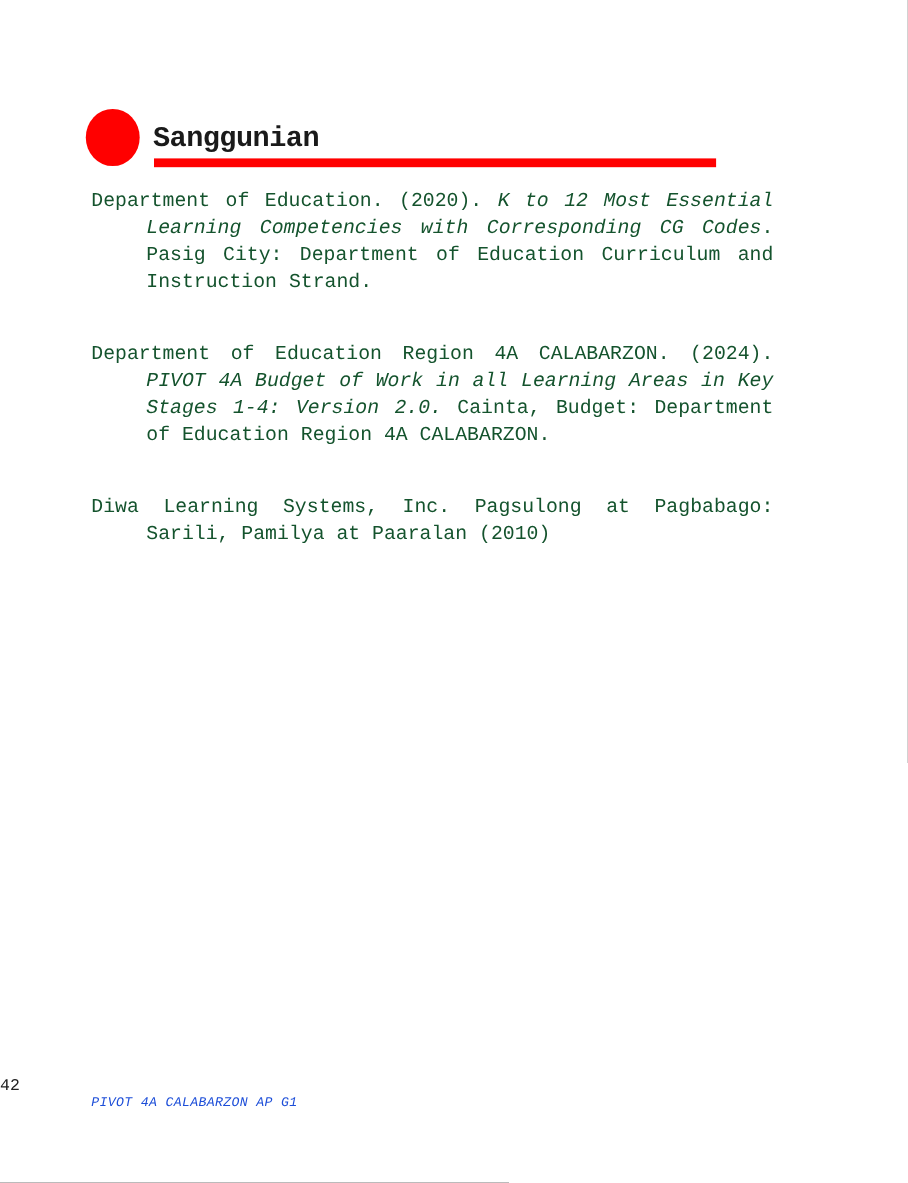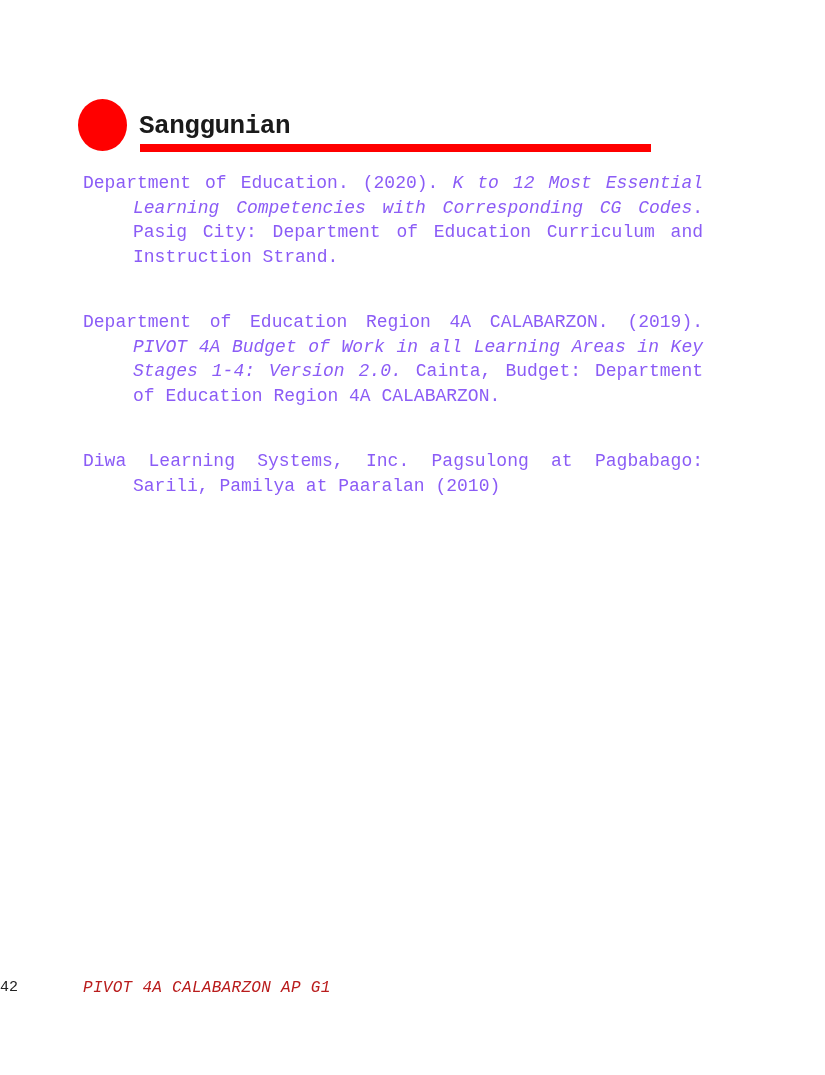--- a/index.html
+++ b/index.html
@@ -36,45 +36,45 @@
     left: 140px; top: 144px;
     width: 511px; height: 8px;
     background: var(--accent, #ff0000);
   }
 
   
   .refs {
     position: absolute;
     left: 83px; top: 171px;
     width: 620px;
-    color: #8b5cf6;
+    color: #14532d;
     font-size: 18px;
     line-height: 24.5px;
   }
   .ref {
     margin: 0 0 41px 0;
     text-align: justify;
     padding-left: 50px;
     text-indent: -50px;
   }
   .it { font-style: italic; }
 
   
   .footer {
     position: absolute;
     left: 0; top: 979px;
     width: 100%;
     height: 22px;
   }
   .footer-left {
     position: absolute;
-    left: 83px; top: 0;
+    left: 83px; top: 16px;
     font-style: italic;
-    font-size: 16px;
-    color: #b91c1c;
+    font-size: 12px;
+    color: #1d4ed8;
     letter-spacing: 0.3px;
   }
   .footer-page {
     position: absolute;
     left: 0; top: 0;
     width: 100%;
     text-align: left;
     font-size: 15px;
     color: #222222;
   }
@@ -86,21 +86,21 @@
 
   <div class="bullet"></div>
 
   <h1 class="section-title">Sanggunian</h1>
 
   <div class="title-rule"></div>
 
   <div class="refs">
     <p class="ref"><span>Department of Education. (2020). </span><span class="it">K to 12 Most Essential Learning Competencies with Corresponding CG Codes</span><span>. Pasig City: Department of Education Curriculum and Instruction Strand.</span></p>
 
-    <p class="ref"><span>Department of Education Region 4A CALABARZON. (2019). </span><span class="it">PIVOT 4A Budget of Work in all Learning Areas in Key Stages 1-4: Version 2.0.</span><span> Cainta, Budget: Department of Education Region 4A CALABARZON.</span></p>
+    <p class="ref"><span>Department of Education Region 4A CALABARZON. (2024). </span><span class="it">PIVOT 4A Budget of Work in all Learning Areas in Key Stages 1-4: Version 2.0.</span><span> Cainta, Budget: Department of Education Region 4A CALABARZON.</span></p>
 
     <p class="ref"><span>Diwa Learning Systems, Inc. Pagsulong at Pagbabago: Sarili, Pamilya at Paaralan (2010)</span></p>
   </div>
 
   <div class="footer">
     <span class="footer-left">PIVOT 4A CALABARZON AP G1</span>
     <span class="footer-page">42</span>
   </div>
 
 </div>

